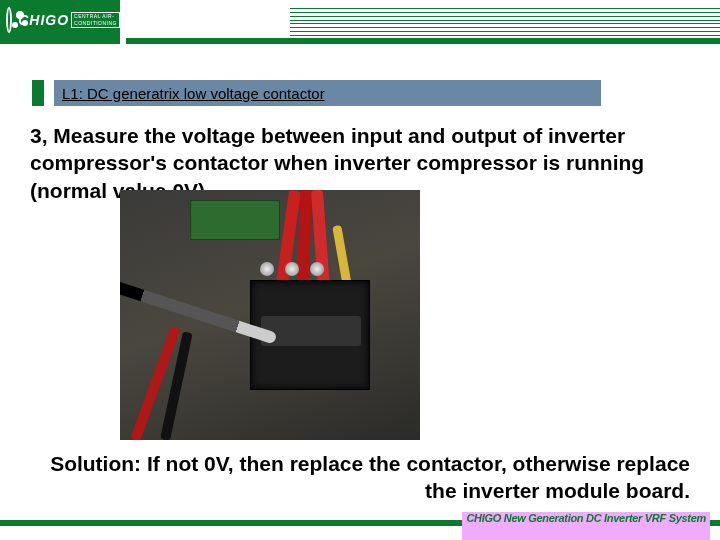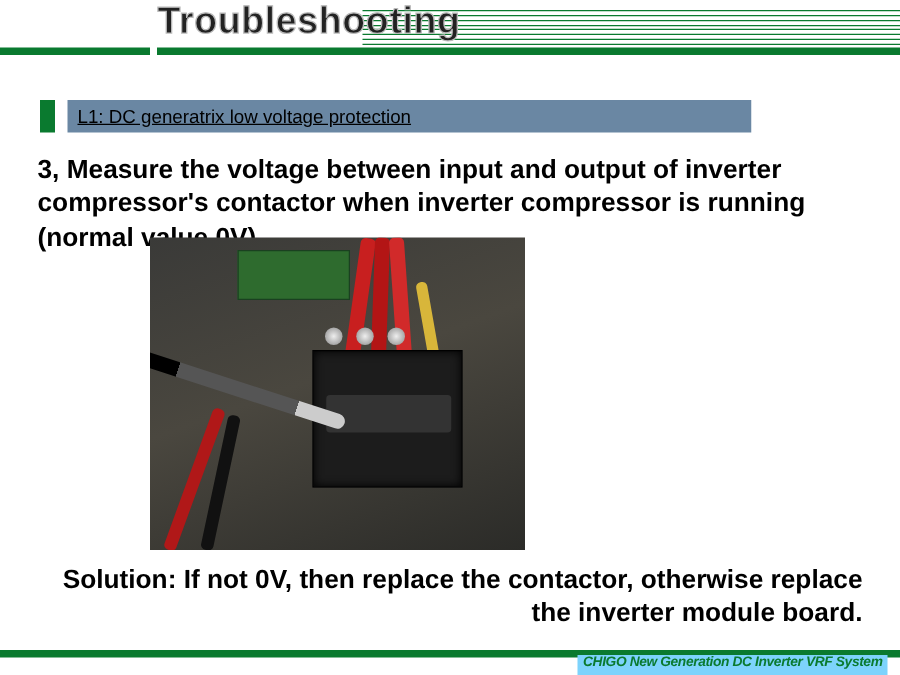--- a/index.html
+++ b/index.html
@@ -156,50 +156,54 @@
   .t3 { top: 72px; left: 190px; }
   .footer-bar {
     position: absolute;
     left: 0; right: 0; bottom: 14px;
     height: 6px;
     background: #0a7a2f;
   }
   .footer-text {
     position: absolute;
     right: 10px; bottom: 0;
-    height: 16px;
-    background: #7dd3fc;
+    height: 28px;
+    background: #f0abfc;
     padding: 0 4px;
     font-size: 11px;
     font-weight: 800;
     font-style: italic;
     color: #0a7a2f;
     letter-spacing: -0.3px;
   }
 </style>
 </head>
 <body>
 
 <div class="header">
+  <div class="logo-block">
+    <span class="logo-icon"></span>
+    <span class="brand-text">CHIGO</span>
+    <span class="brand-sub">CENTRAL AIR-CONDITIONING</span>
+  </div>
   <div class="stripes">
     <div></div>
       <div></div>
       <div></div>
       <div></div>
       <div></div>
       <div></div>
       <div></div>
       <div></div>
   </div>
-  <div class="title">Troubleshooting</div>
   <div class="green-bar-top"></div>
 </div>
 
 <div class="vbar"></div>
-<div class="section-label">L1: DC generatrix low voltage protection</div>
+<div class="section-label">L1: DC generatrix low voltage contactor</div>
 
 <div class="body-text step-text">3, Measure the voltage between input and output of inverter compressor's contactor when inverter compressor is running (normal value 0V)</div>
 
 <div class="photo">
   <div class="pcb"></div>
   <div class="wire w-red1"></div>
   <div class="wire w-red2"></div>
   <div class="wire w-red3"></div>
   <div class="wire w-yel"></div>
   <div class="term t1"></div>

